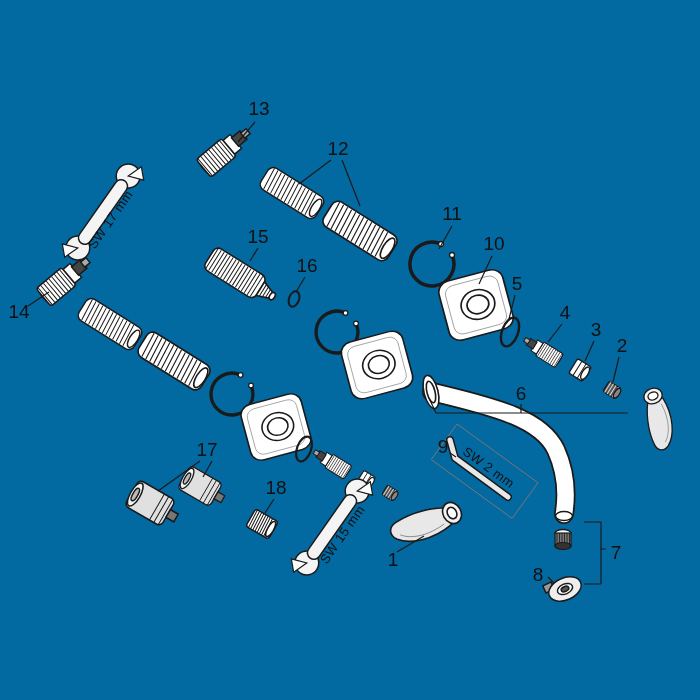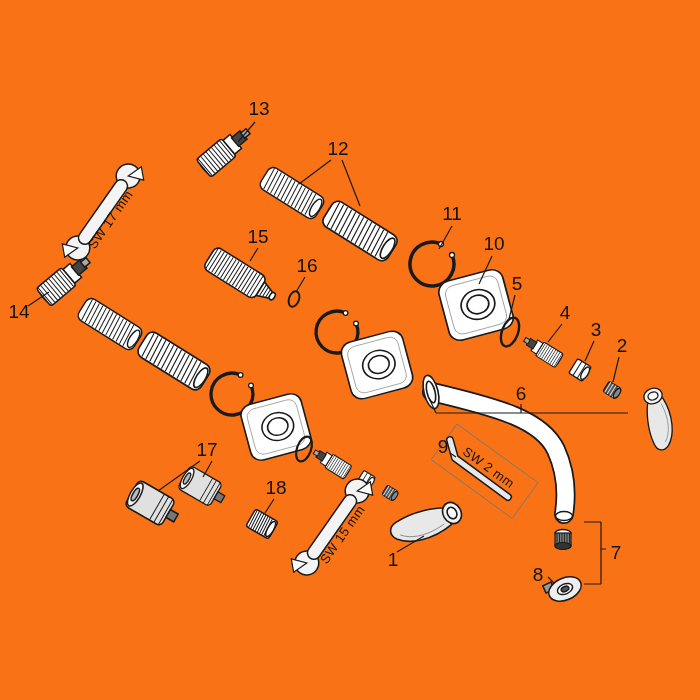--- a/index.html
+++ b/index.html
@@ -1,16 +1,16 @@
 <!DOCTYPE html>
 <html><head>
 <meta charset="utf-8">
 <style>
   html,body{margin:0;padding:0;background:#ffffff;}
-  .stage{width:700px;height:700px;position:relative;background:#f97316;overflow:hidden;}
+  .stage{width:700px;height:700px;position:relative;background:#0369a1;overflow:hidden;}
   svg{display:block;}
   svg text.part-num{font-family:"Liberation Sans",sans-serif;font-size:19px;fill:#111;}
   svg text.annot{font-family:"Liberation Sans",sans-serif;font-size:13px;fill:#111;letter-spacing:.4px;}
 </style>
 </head>
 <body>
 
 <div class="stage">
 <svg viewBox="0 0 700 700" width="700" height="700">
 

